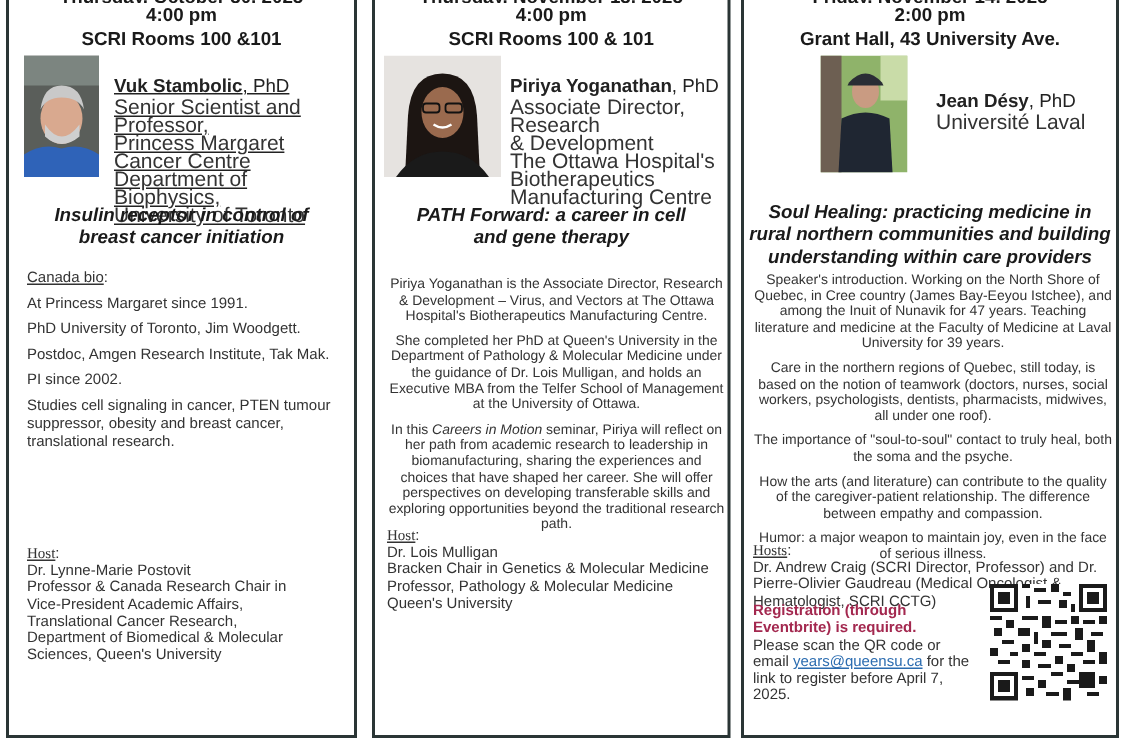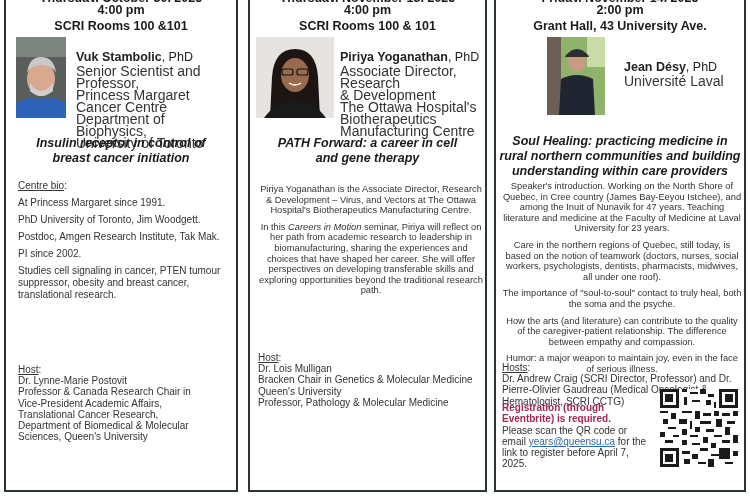--- a/index.html
+++ b/index.html
@@ -28,21 +28,21 @@
   .talk { position:absolute; left:0; right:0; text-align:center; font-weight:bold; font-size:12.5px; line-height:15px; color:#1a1a1a;font-style:italic; }
 
   .body { position:absolute; font-size:9.3px; line-height:10.6px; color:#333;text-align:center; }
   .body p { margin:0 0 6px 0; }
   .u { text-decoration:underline; }
 
   .bio { position:absolute; left:12px; right:8px; font-size:10px; line-height:12px; color:#333; }
   .bio p { margin:0 0 5px 0; }
 
   .host { position:absolute; font-size:10px; line-height:11.2px; color:#333; }
-  .host .lbl { text-decoration:underline; }
+  .host .lbl { text-decoration:underline;font-family:Liberation Serif, serif; }
 
   .reg { position:absolute; left:6px; top:412px; width:148px; font-size:10px; line-height:11.3px; color:#333; }
   .reg .red { color:#a3284f; font-weight:bold; }
   .reg a { color:#2b6cb0; text-decoration:underline; }
 
   .qr { position:absolute; left:164px; top:399px; width:78px; height:78px; }
 </style>
 </head>
 <body>
 
@@ -55,37 +55,37 @@
 
   <svg class="photo" style="left:10px;top:47px;" width="50" height="81">
     <rect width="50" height="81" fill="#5a5e5a"></rect>
     <rect x="0" y="0" width="50" height="20" fill="#7c8580"></rect>
     <ellipse cx="25" cy="42" rx="14" ry="17" fill="#d9a98f"></ellipse>
     <path d="M11 36 Q13 20 25 20 Q38 20 40 36 Q36 28 25 28 Q15 28 11 36Z" fill="#c9c9c9"></path>
     <path d="M14 46 Q25 62 37 46 L37 54 Q25 64 14 54Z" fill="#cfcfcf"></path>
     <path d="M0 81 L0 66 Q12 58 25 62 Q38 58 50 66 L50 81Z" fill="#2f63b8"></path>
   </svg>
 
-  <div class="speaker" style="left:70px;top:60px;width:160px;">
+  <div class="speaker" style="left:70px;top:60px;width:160px;text-decoration:underline;">
     <div class="name"><b>Vuk Stambolic</b><span>, PhD</span></div>
     <div class="affil">
       <div>Senior Scientist and Professor,</div>
       <div>Princess Margaret Cancer Centre</div>
       <div>Department of Biophysics,</div>
       <div>University of Toronto</div>
     </div>
   </div>
 
   <div class="talk" style="top:146px;">
     <div>Insulin receptor in control of</div>
     <div>breast cancer initiation</div>
   </div>
 
   <div class="bio" style="top:190px;">
-    <p><span class="u">Centre bio</span>:</p>
+    <p><span class="u">Canada bio</span>:</p>
     <p>At Princess Margaret since 1991.</p>
     <p>PhD University of Toronto, Jim Woodgett.</p>
     <p>Postdoc, Amgen Research Institute, Tak Mak.</p>
     <p>PI since 2002.</p>
     <p>Studies cell signaling in cancer, PTEN tumour suppressor, obesity and breast cancer, translational research.</p>
   </div>
 
   <div class="host" style="left:12px;top:374px;width:215px;">
     <div><span class="lbl">Host</span>:</div>
     <div>Dr. Lynne-Marie Postovit</div>
@@ -125,29 +125,30 @@
     </div>
   </div>
 
   <div class="talk" style="top:146px;">
     <div>PATH Forward: a career  in cell</div>
     <div>and gene therapy</div>
   </div>
 
   <div class="body" style="left:8px;top:194px;width:226px;">
     <p>Piriya Yoganathan is the Associate Director, Research &amp; Development – Virus, and Vectors at The Ottawa Hospital's Biotherapeutics Manufacturing Centre.</p>
+    <p>She completed her PhD at Queen's University in the Department of Pathology &amp; Molecular Medicine under the guidance of Dr. Lois Mulligan, and holds an Executive MBA from the Telfer School of Management at the University of Ottawa.</p>
     <p><span>In this </span><i>Careers in Motion</i><span> seminar, Piriya will reflect on her path from academic research to leadership in biomanufacturing, sharing the experiences and choices that have shaped her career. She will offer perspectives on developing transferable skills and exploring opportunities beyond the traditional research path.</span></p>
   </div>
 
   <div class="host" style="left:8px;top:362px;width:232px;">
     <div><span class="lbl">Host</span>:</div>
     <div>Dr. Lois Mulligan</div>
     <div>Bracken Chair in Genetics &amp; Molecular Medicine</div>
+    <div>Professor, Pathology &amp; Molecular Medicine</div>
     <div>Queen's University</div>
-    <div>Professor, Pathology &amp; Molecular Medicine</div>
   </div>
 </div>
 
 <div class="panel" id="p3">
   <div class="head">
     <div class="date">Friday, November 14, 2025</div>
     <div>2:00 pm</div>
     <div>Grant Hall, 43 University Ave.</div>
   </div>
 
@@ -167,21 +168,21 @@
     </div>
   </div>
 
   <div class="talk" style="top:144px;">
     <div>Soul Healing: practicing medicine in</div>
     <div>rural northern communities and building</div>
     <div>understanding within care providers</div>
   </div>
 
   <div class="body" style="left:6px;top:191px;width:240px;">
-    <p>Speaker's introduction. Working on the North Shore of Quebec, in Cree country (James Bay-Eeyou Istchee), and among the Inuit of Nunavik for 47 years. Teaching literature and medicine at the Faculty of Medicine at Laval University for 23 years.</p>
+    <p>Speaker's introduction. Working on the North Shore of Quebec, in Cree country (James Bay-Eeyou Istchee), and among the Inuit of Nunavik for 47 years. Teaching literature and medicine at the Faculty of Medicine at Laval University for 39 years.</p>
     <p>Care in the northern regions of Quebec, still today, is based on the notion of teamwork (doctors, nurses, social workers, psychologists, dentists, pharmacists, midwives, all under one roof).</p>
     <p>The importance of "soul-to-soul" contact to truly heal, both the soma and the psyche.</p>
     <p>How the arts (and literature) can contribute to the quality of the caregiver-patient relationship. The difference between empathy and compassion.</p>
     <p>Humor: a major weapon to maintain joy, even in the face of serious illness.</p>
   </div>
 
   <div class="host" style="left:6px;top:372px;width:240px;">
     <div><span class="lbl">Hosts</span>:</div>
     <div>Dr. Andrew Craig (SCRI Director, Professor) and Dr. Pierre-Olivier  Gaudreau (Medical Oncologist &amp; Hematologist, SCRI CCTG)</div>
   </div>

